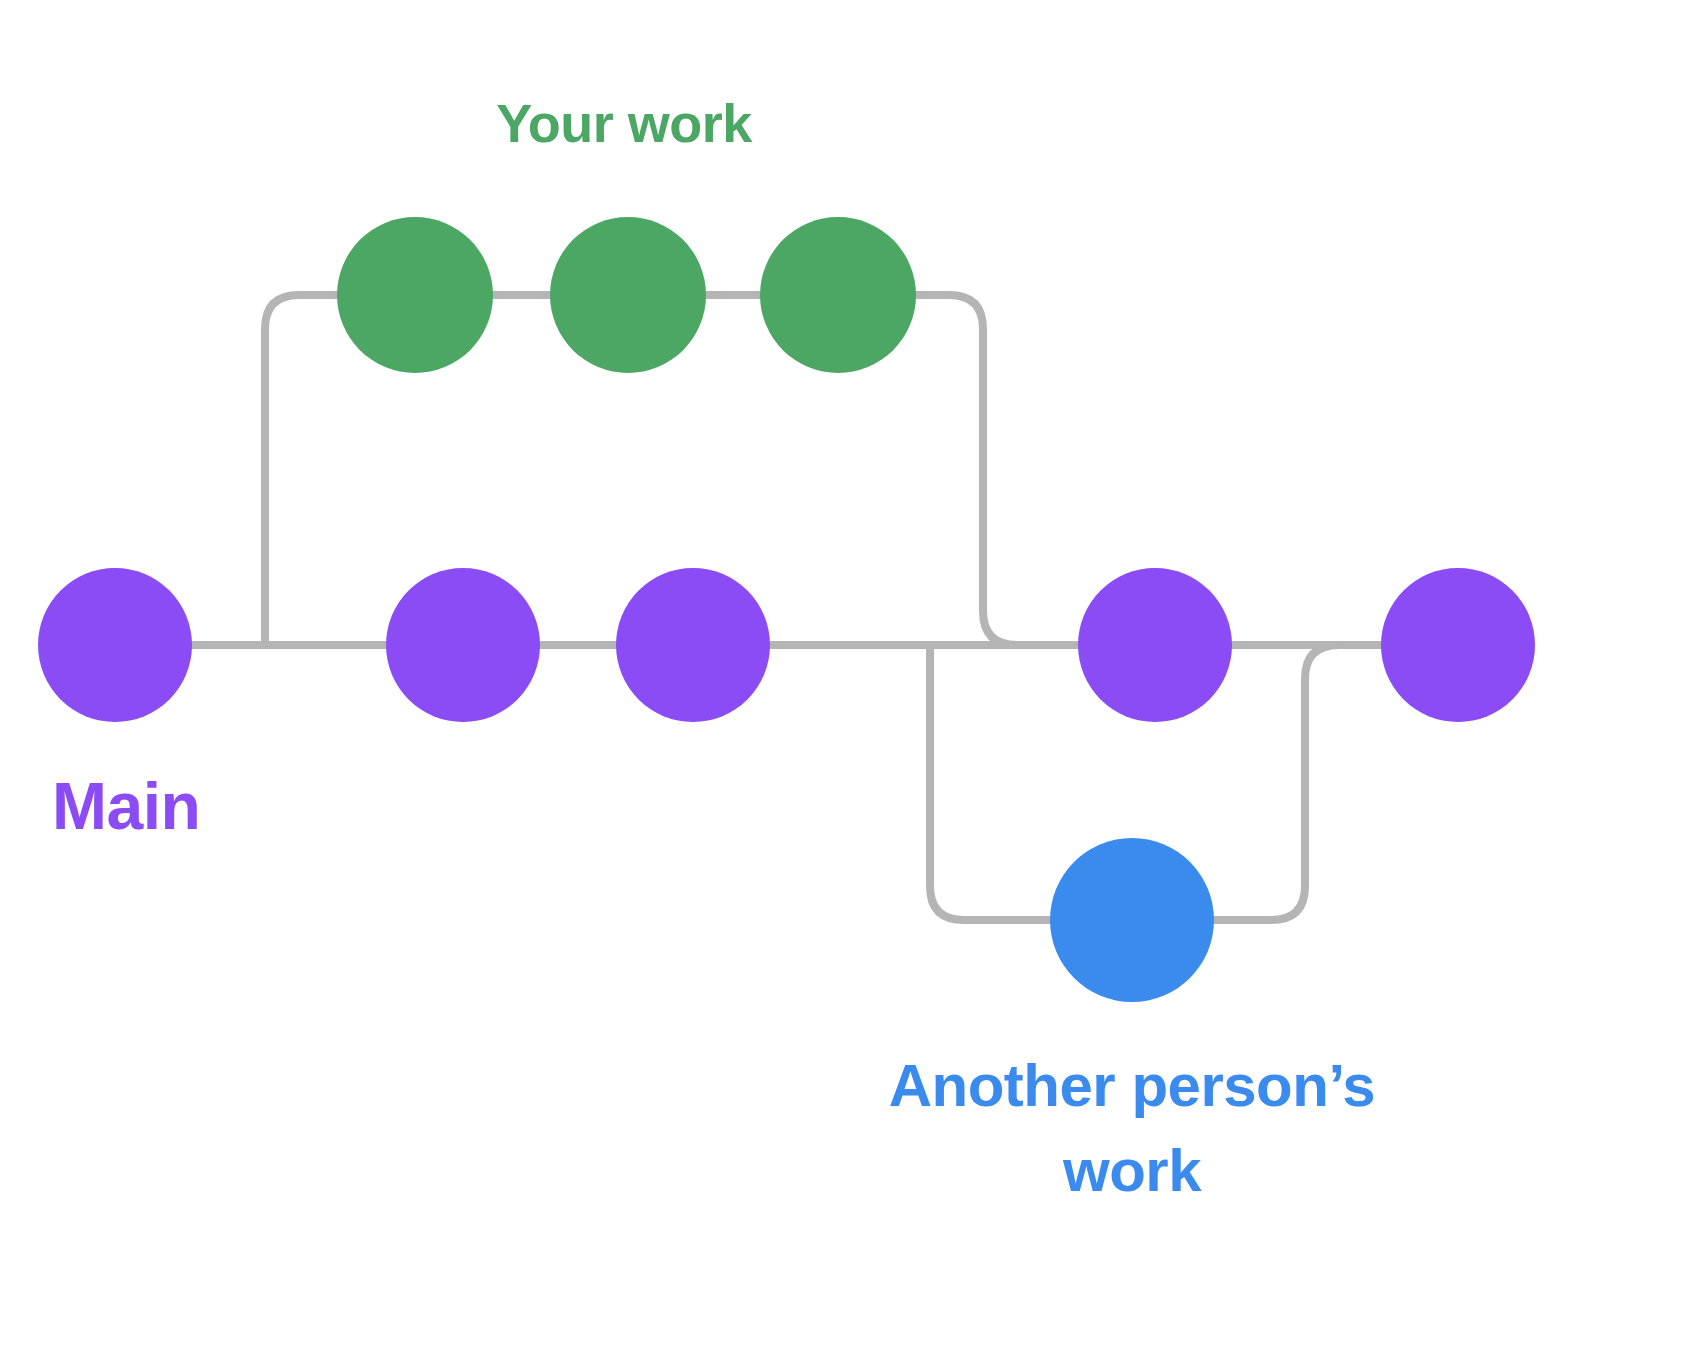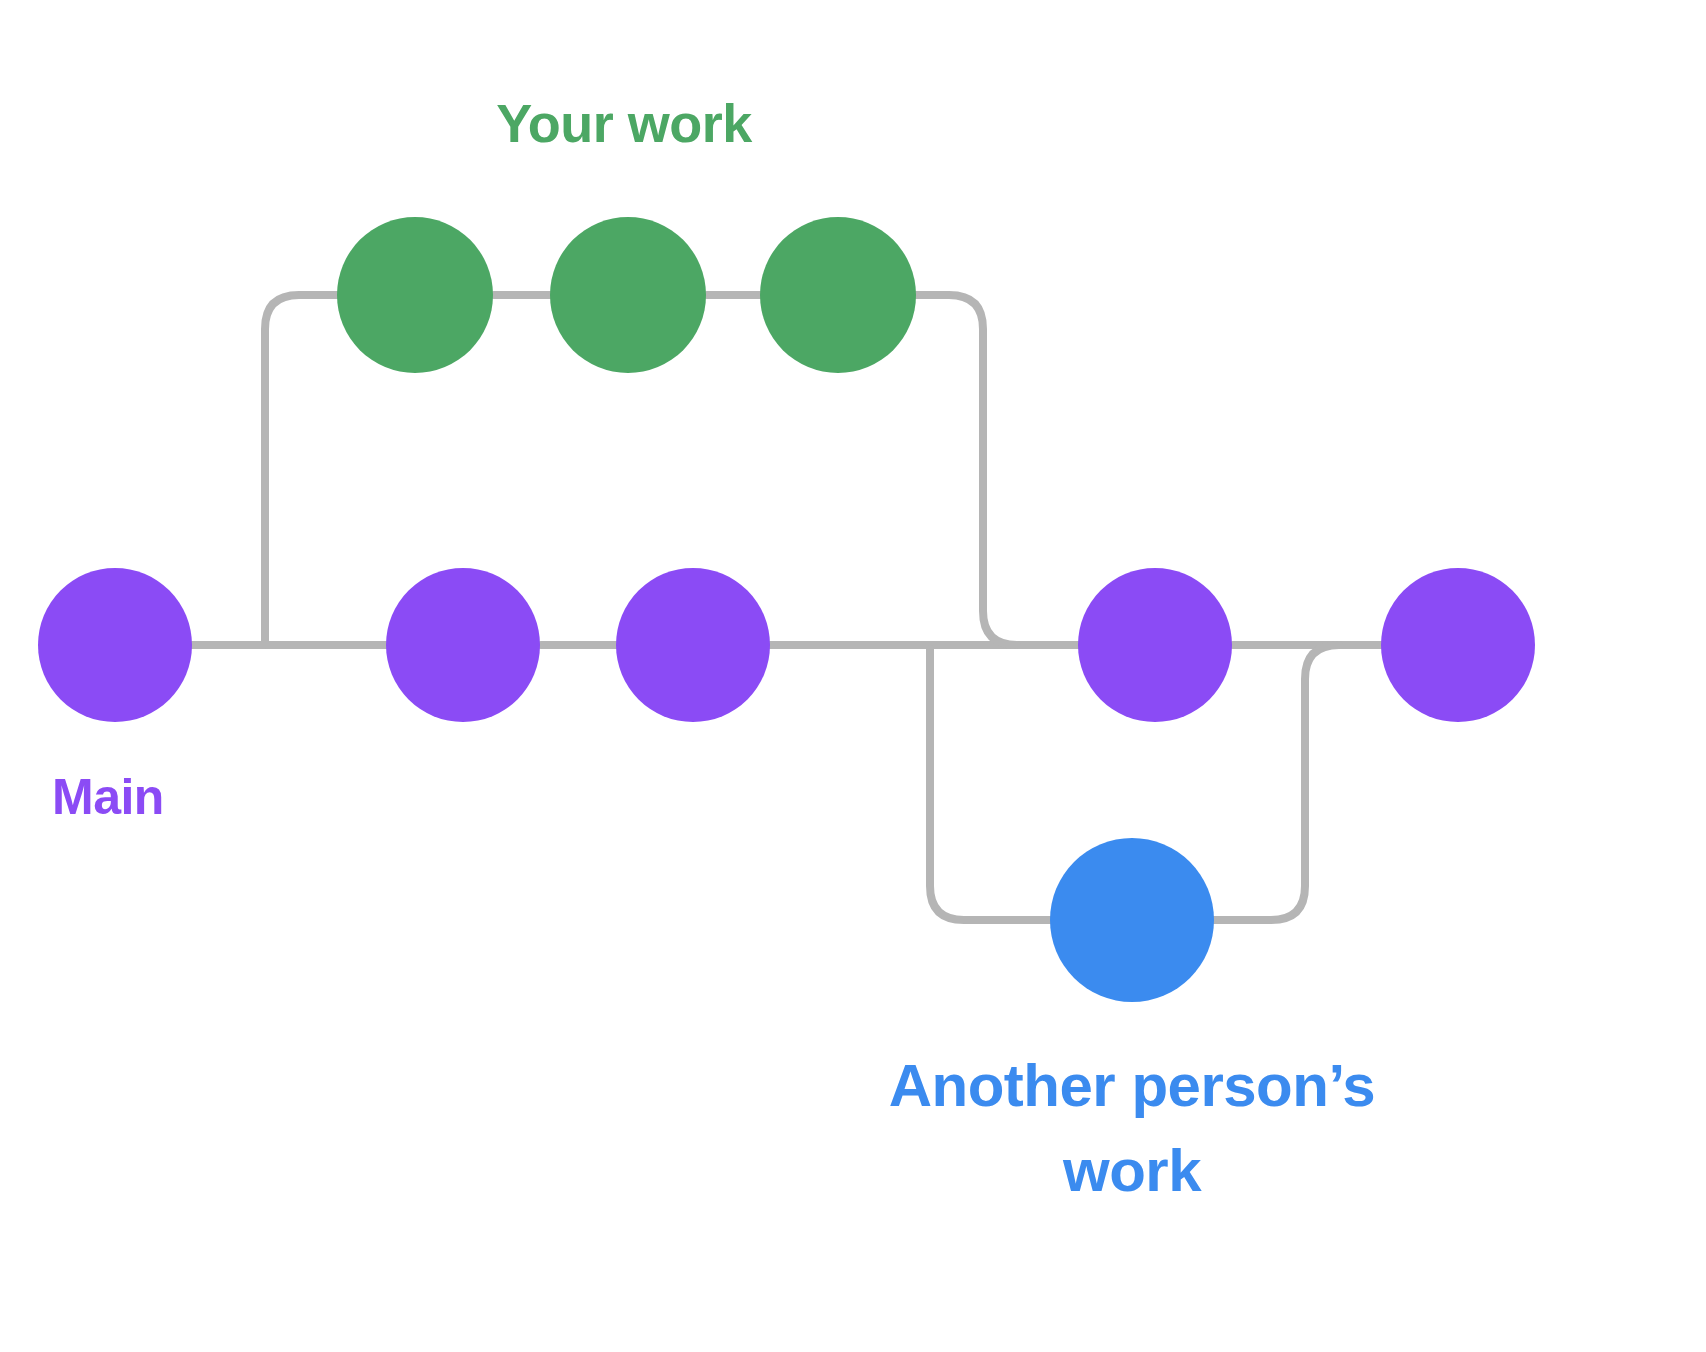--- a/index.html
+++ b/index.html
@@ -35,21 +35,21 @@
     left: 0;
     top: 92px;
     width: 1248px;
     text-align: center;
     font-size: 54px;
     color: #4CA764;
   }
   #label-main {
     left: 52px;
     top: 768px;
-    font-size: 50px;
+    font-size: 66px;
     color: #8B4BF5;
     text-align: right;
   }
   #label-another {
     left: 830px;
     top: 1043px;
     width: 604px;
     text-align: center;
     font-size: 60px;
     color: #3B8BEF;

